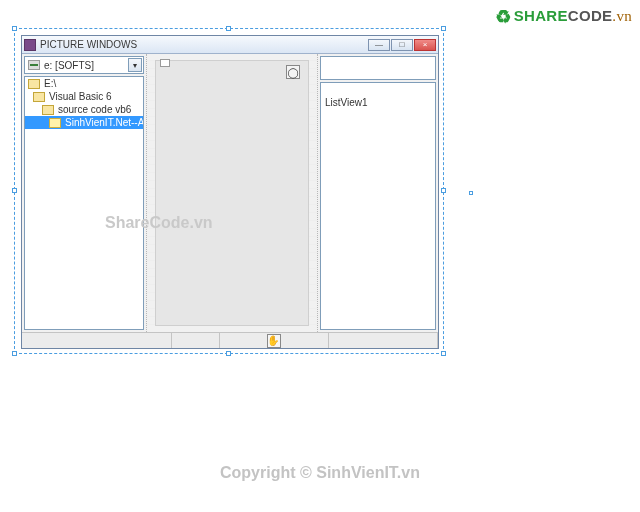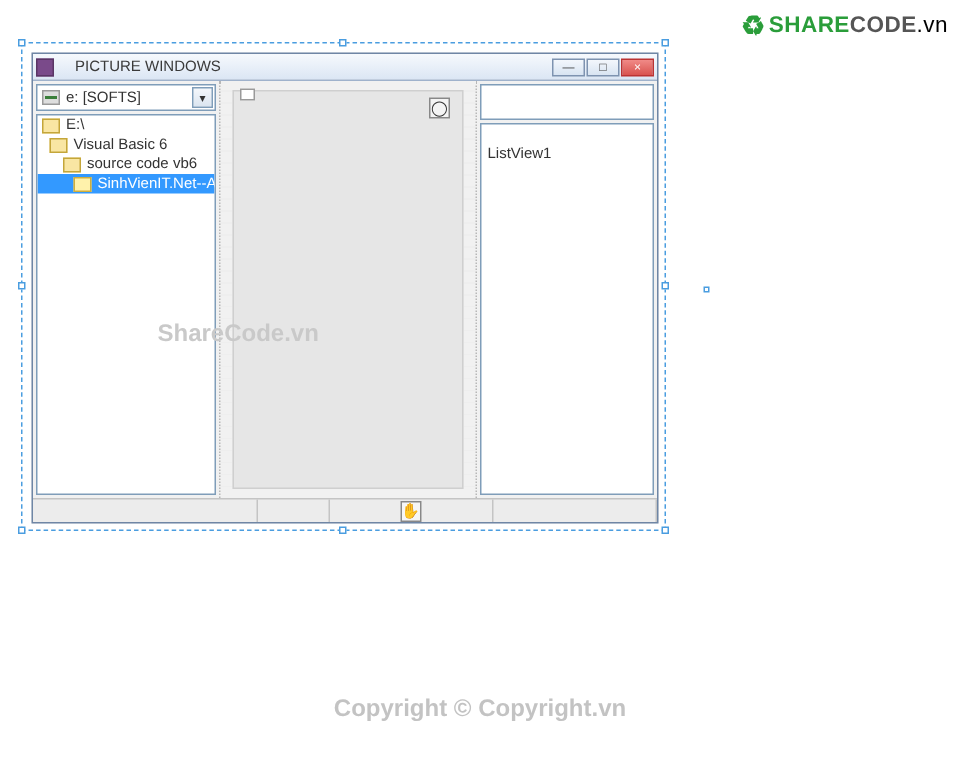--- a/index.html
+++ b/index.html
@@ -11,21 +11,21 @@
     position: relative;
     color: #333;
   }
   .brand {
     position: absolute; top: 6px; right: 8px;
     font-size: 15px; font-weight: bold;
     color: #555; letter-spacing: 0.3px;
   }
   .brand .g { color: #2a9d3a; font-size: 18px; vertical-align: -2px; margin-right: 2px; }
   .brand .green { color: #2a9d3a; margin-top: 44px; }
-  .brand .ext { color: #000000; font-weight: normal; }
+  .brand .ext { color: #a16207; font-weight: normal; font-family: Liberation Serif, serif; }
 
   .designer-wrap {
     position: absolute;
     left: 14px; top: 28px;
     width: 430px; height: 326px;
     border: 1px dashed #4a9de0;
     background: #fff;
   }
   .handle {
     position: absolute; width: 5px; height: 5px;
@@ -50,21 +50,21 @@
     border: 1px solid #6f86a5;
     background: #efefef;
     box-shadow: 0 0 0 1px #fff inset;
   }
   .titlebar {
     height: 18px;
     background: linear-gradient(#f6f9fd, #dbe6f4);
     border-bottom: 1px solid #9fb2cc;
     display: flex; align-items: center;
     padding: 0 2px;
-    font-size: 10px; color: #3a3a3a; gap: 10px;
+    font-size: 10px; color: #3a3a3a;
   }
   .titlebar .app-icon {
     width: 12px; height: 12px;
     background: #7a4a8a; border: 1px solid #5a3565;
     margin-right: 4px;
   }
   .titlebar .title { flex: 1; }
   .winbtns { display: flex; gap: 1px; }
   .winbtn {
     width: 22px; height: 12px;
@@ -263,13 +263,13 @@
       <div class="status-cell b"></div>
       <div class="status-cell c">
         <div class="hand-icon">✋</div>
       </div>
       <div class="status-cell d"></div>
     </div>
   </div>
 </div>
 
 <div class="watermark-mid">ShareCode.vn</div>
-<div class="watermark-bot">Copyright © Copyright.vn</div>
+<div class="watermark-bot">Copyright © SinhVienIT.vn</div>
 
 </body></html>

